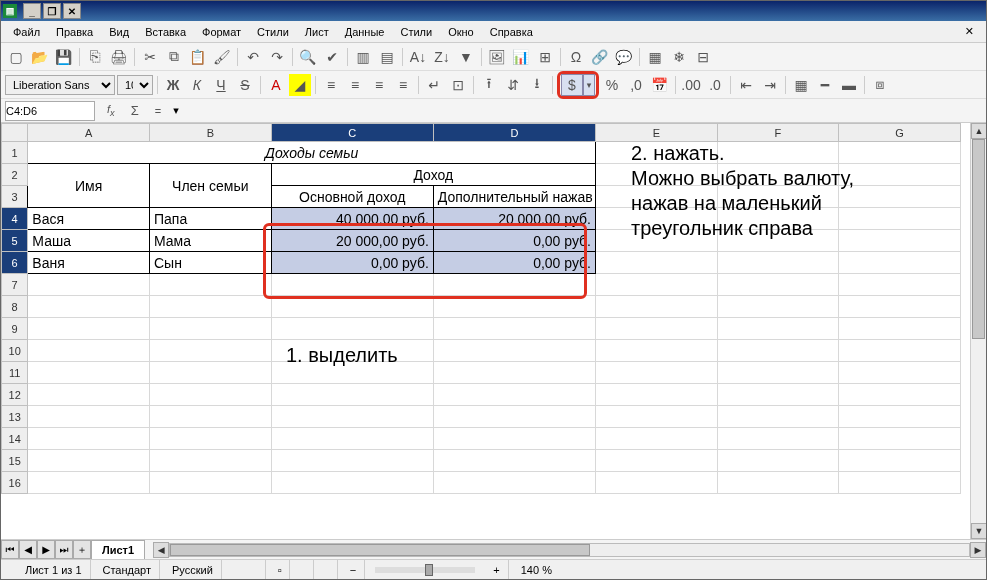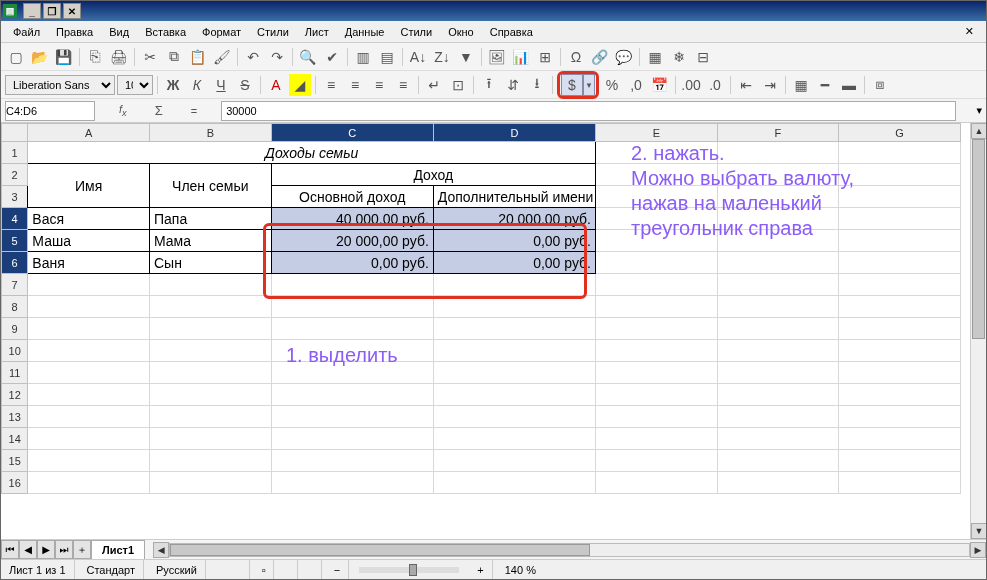--- a/index.html
+++ b/index.html
@@ -87,21 +87,21 @@
   .toolbar .fontname { width: 110px; }
   .toolbar .fontsize { width: 36px; }
   
   .formulabar {
     background: #f4f4f4;
     height: 24px;
     display: flex;
     align-items: center;
     padding: 0 4px;
     border-bottom: 1px solid #ccc;
-    gap: 20px;
+    gap: 8px;
   }
   .formulabar .cellref {
     width: 90px; height: 20px; font-size:11px;
     border: 1px solid #aaa;
   }
   .formulabar .fx { font-style: italic; color:#555; padding:0 4px; }
   .formulabar .sigma { font-size:13px; color:#555; padding:0 4px;}
   .formulabar .eq { color:#555; padding:0 4px;}
   .formulabar .formula-input {
     flex:1; height:20px; border:1px solid #aaa; font-size:11px; padding:0 4px;
@@ -154,21 +154,21 @@
   .selcell { background:#c5cde4; }
   
   .redbox {
     position:absolute;
     border:3px solid #e03020;
     border-radius:6px;
     pointer-events:none;
   }
   .annot {
     position:absolute;
-    color:#8b5cf6;
+    color:#000000;
     font-size:20px;
     line-height:1.25;
     pointer-events:none;
   }
   
   .vscroll {
     width:16px;
     background:#eee;
     border-left:1px solid #ccc;
     display:flex;
@@ -209,21 +209,21 @@
   .tabrow .hscroll .track { flex:1; height:14px; background:#eee; border:1px solid #bbb; position:relative;}
   .tabrow .hscroll .thumb { position:absolute; top:0; bottom:0; left:0; width:420px; background:#c8c8c8; border:1px solid #999;}
   
   .statusbar {
     height:20px;
     background:#f0f0f0;
     border-top:1px solid #ccc;
     display:flex;
     align-items:center;
     font-size:11px;
-    padding:0 0;
+    padding:0 16px;
     gap:4px;
   }
   .statusbar .seg { padding:0 8px; border-right:1px solid #ccc; height:100%; display:flex; align-items:center;}
   .statusbar .flex { flex:1; }
   .statusbar .slider {
     width:100px; height:6px; background:#ddd; position:relative; margin:0 6px;
   }
   .statusbar .slider .knob { position:absolute; top:-3px; left:50%; width:8px; height:12px; background:#aaa; border:1px solid #666;}
   
   .tb-highlight {
@@ -349,21 +349,20 @@
   <span class="tbtn">▬</span>
   <span class="sep"></span>
   <span class="tbtn">⧈</span>
 </div>
 
 <div class="formulabar">
   <input class="cellref" value="C4:D6" style="">
   <span class="fx">f<sub>x</sub></span>
   <span class="sigma">Σ</span>
   <span class="eq">=</span>
-  <input class="formula-input" value="30000" style="">
   <span class="tbtn">▾</span>
 </div>
 
 <div class="sheet-wrap">
   <div class="grid">
     <table class="cells">
       <colgroup>
         <col style="width:26px">
         <col style="width:120px">
           <col style="width:120px">
@@ -399,21 +398,21 @@
         <td class="cell center bI" rowspan="2">Член семьи</td>
         <td class="cell center bI bR" colspan="2">Доход</td>
         <td class="cell"></td>
         <td class="cell"></td>
         <td class="cell"></td>
       </tr>
 
       <tr>
         <th class="rowhead">3</th>
         <td class="cell center bI">Основной доход</td>
-        <td class="cell center bI bR">Дополнительный имени</td>
+        <td class="cell center bI bR">Дополнительный нажав</td>
         <td class="cell"></td>
         <td class="cell"></td>
         <td class="cell"></td>
       </tr>
 
       <tr>
         <th class="rowhead sel">4</th>
         <td class="cell bI bA">Вася</td>
         <td class="cell bI">Папа</td>
         <td class="cell bI right selcell">40 000,00 руб.</td>

